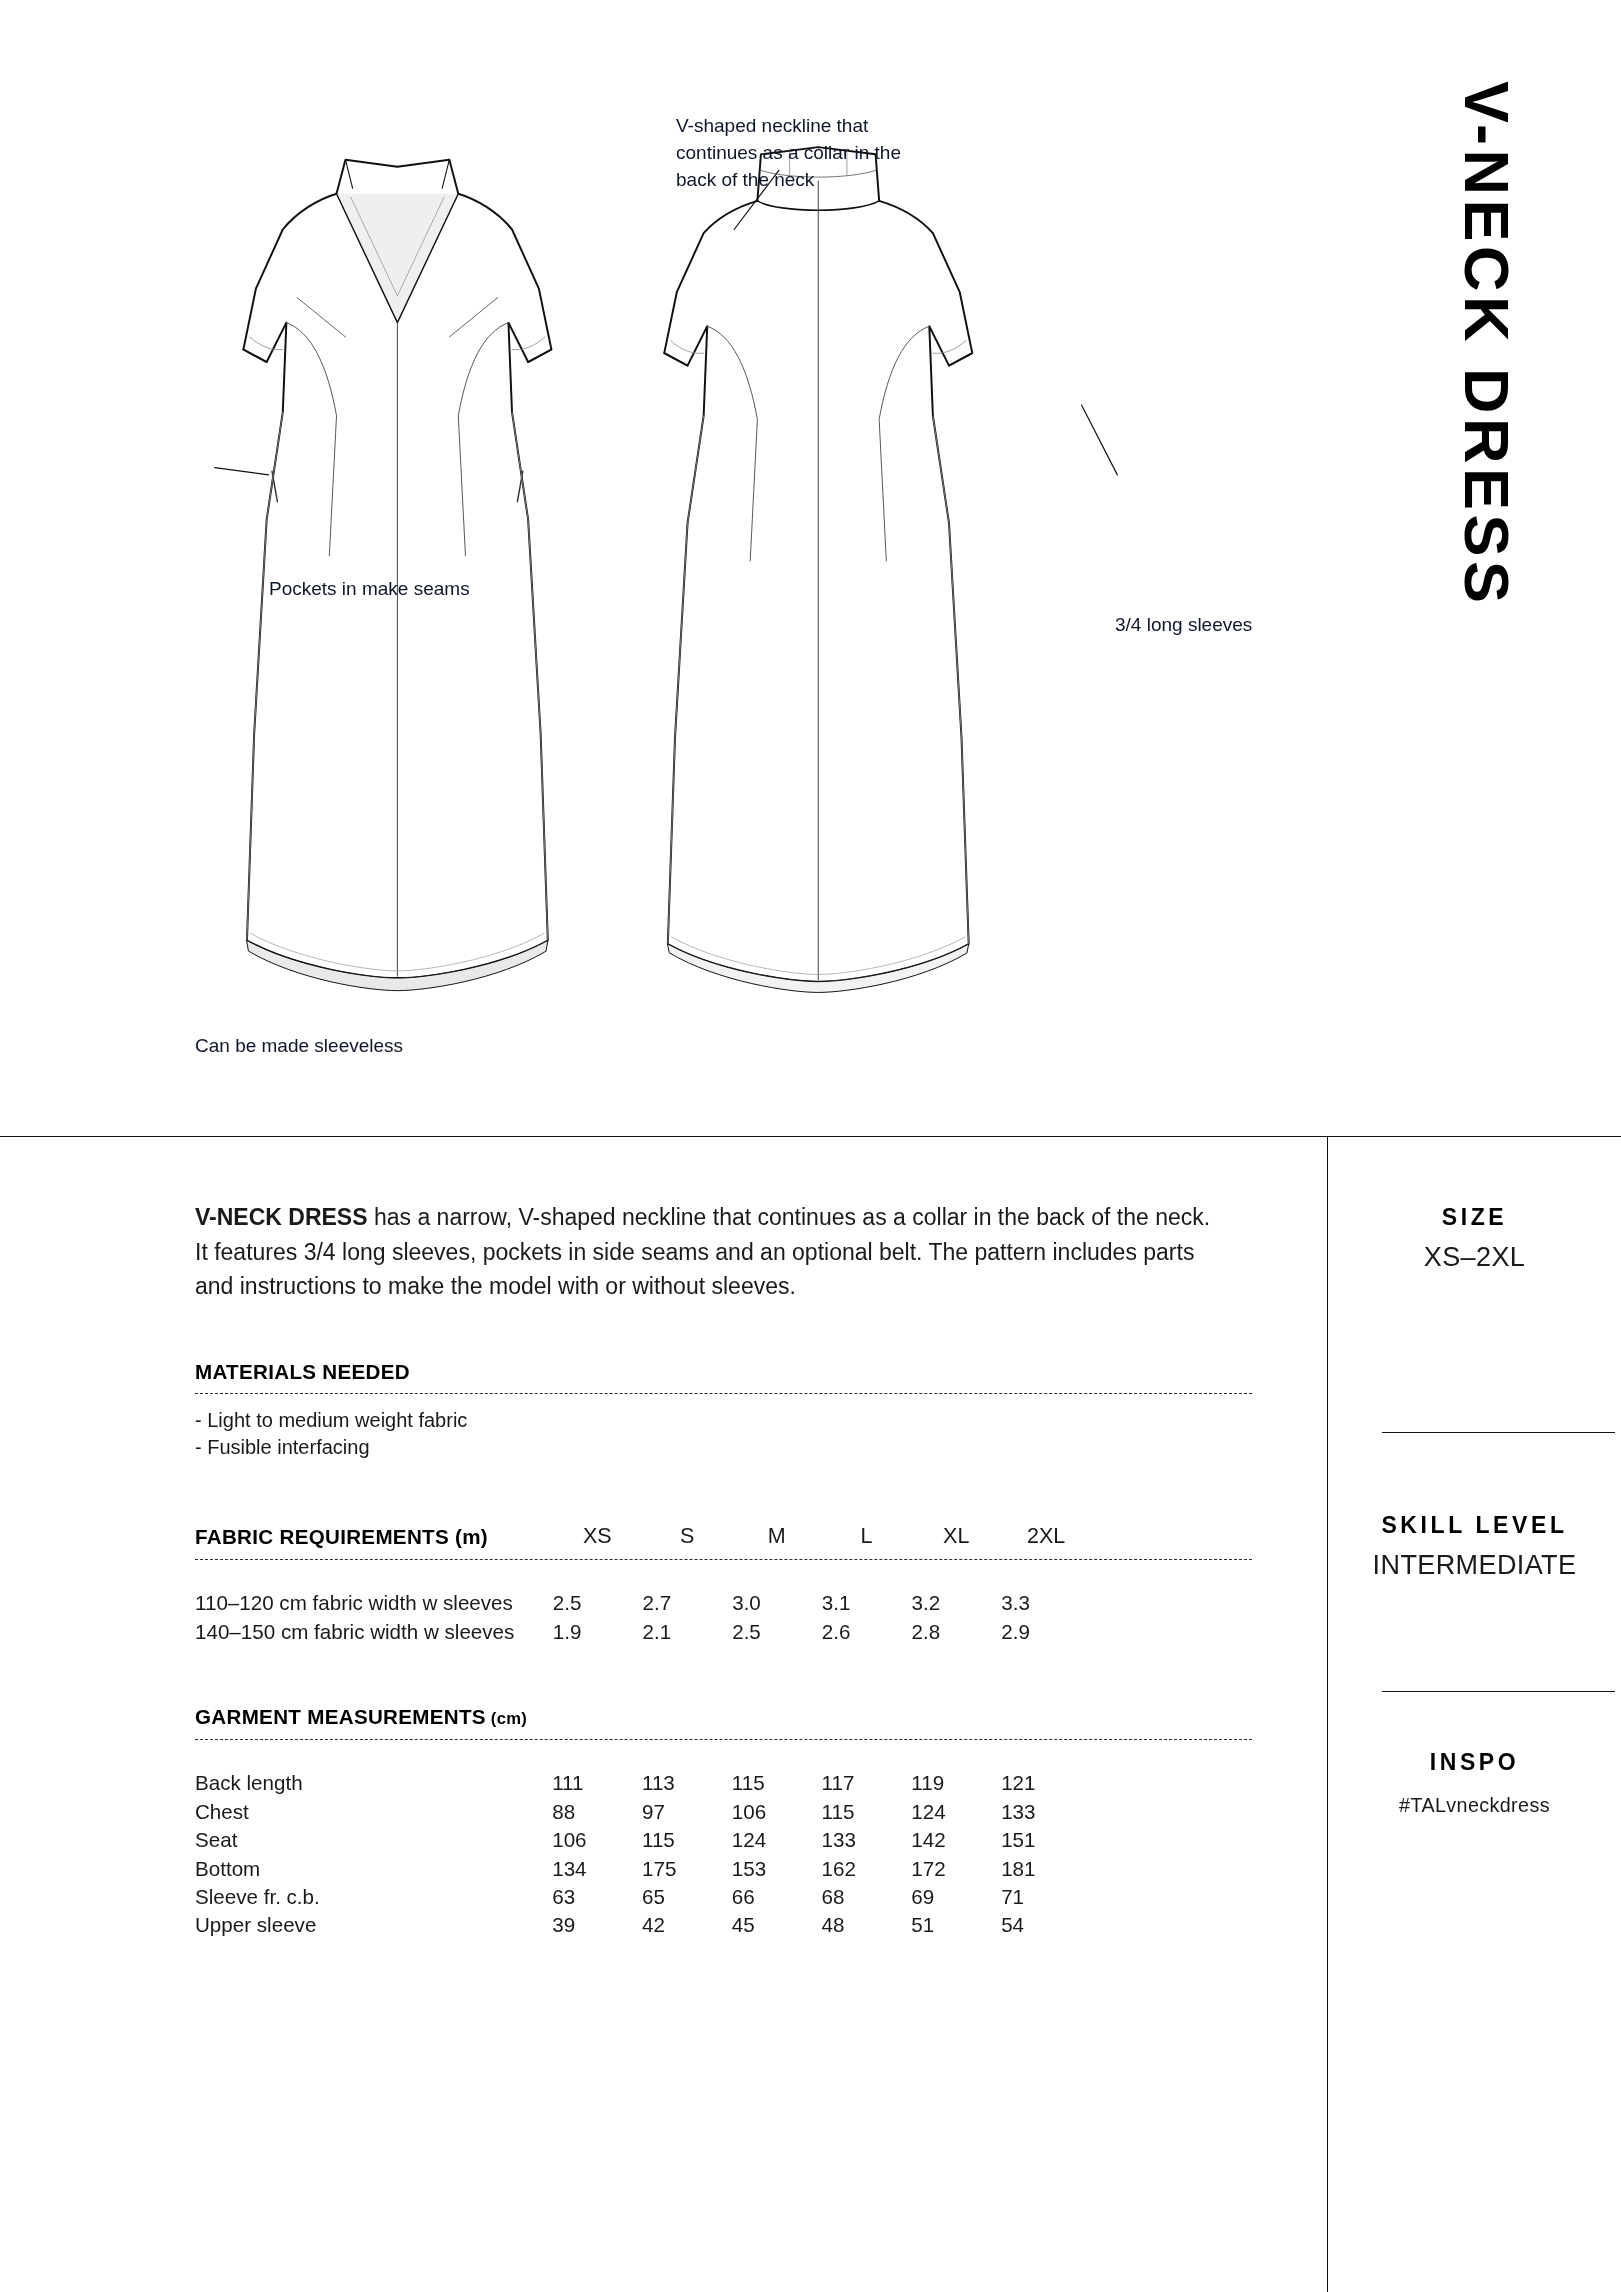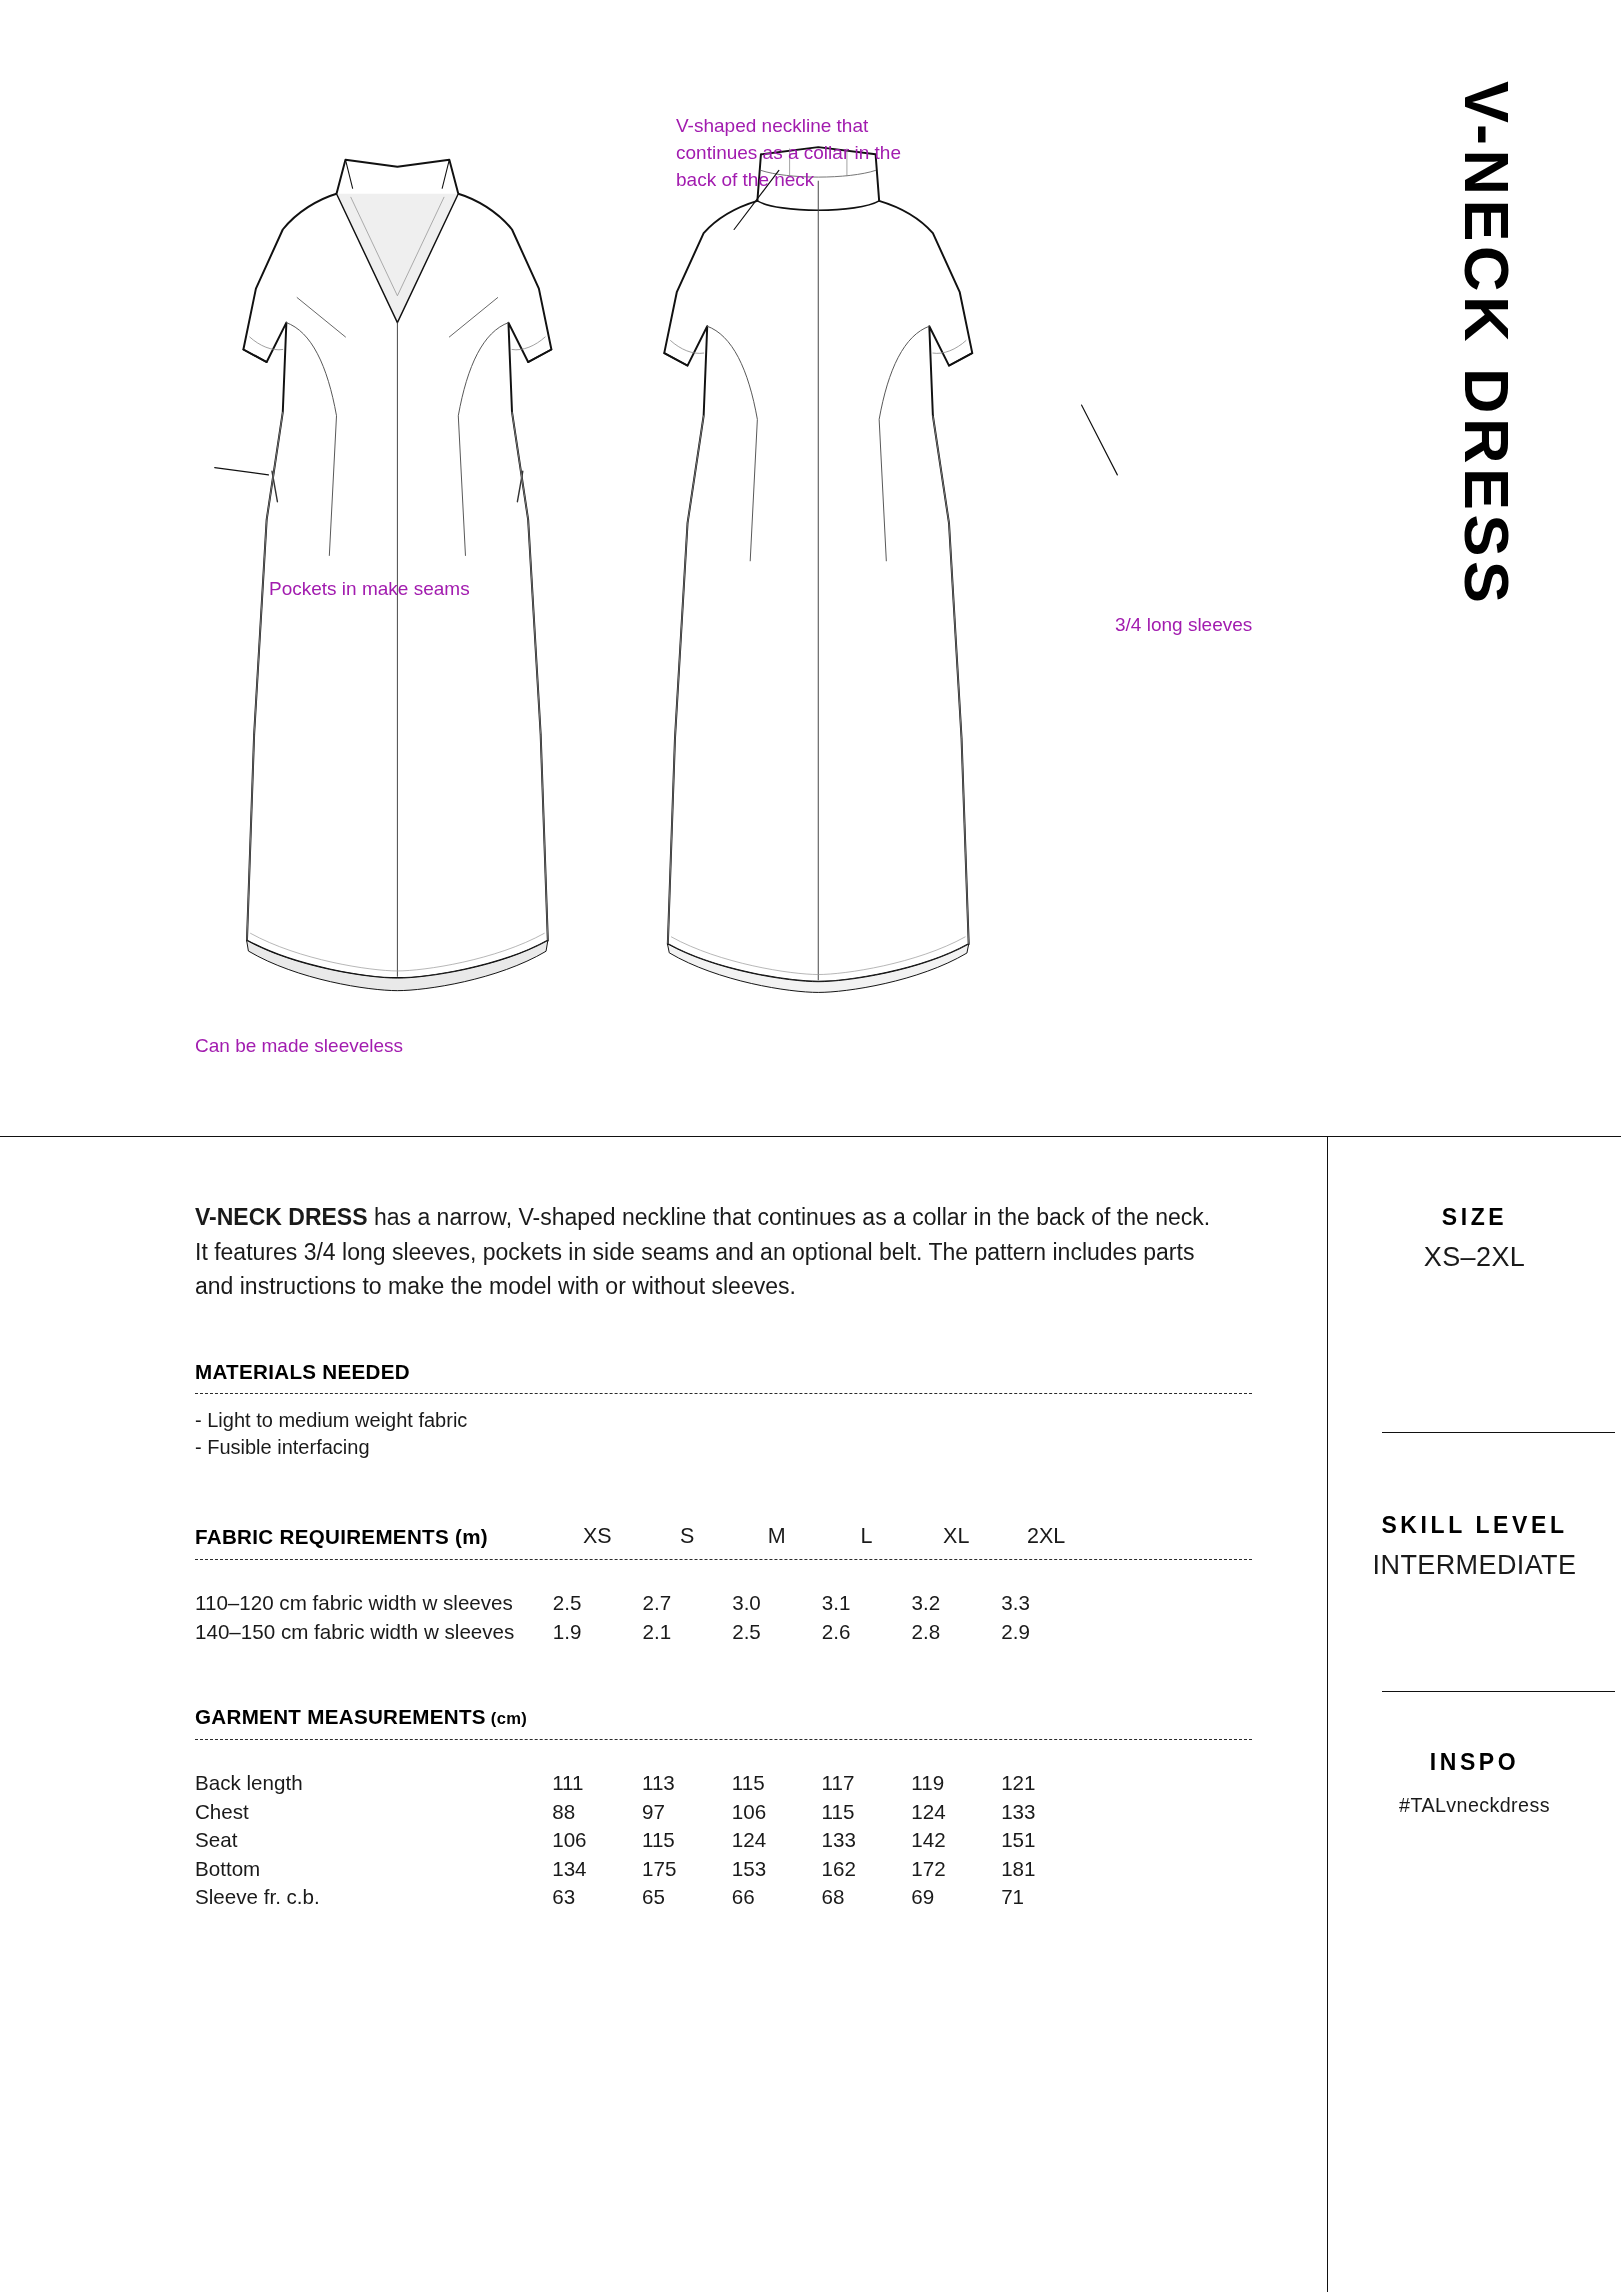--- a/index.html
+++ b/index.html
@@ -31,21 +31,21 @@
 
   
   .illus { position: absolute; left: 161px; top: 54px; width: 1182px; height: 985px; }
   .illus svg { display: block; width: 100%; height: 100%; }
 
   
   .callout {
     position: absolute;
     font-size: 19px;
     line-height: 1.42;
-    color: #a21caf;
+    color: #0f172a;
     white-space: pre-line;
   }
   .callout-neckline { left: 676px; top: 113px; width: 260px; }
   .callout-pockets  { left: 269px; top: 576px; width: 206px; }
   .callout-sleeves  { left: 1115px; top: 612px; width: 233px; }
   .callout-sleeveless { left: 195px; top: 1033px; width: 376px; }
 
   
   .hrule {
     position: absolute; left: 0; top: 1136px;
@@ -335,20 +335,29 @@
         </tr>
         <tr>
           <td class="label">Sleeve fr. c.b.</td>
           <td class="num">63</td>
           <td class="num">65</td>
           <td class="num">66</td>
           <td class="num">68</td>
           <td class="num">69</td>
           <td class="num">71</td>
         </tr>
+        <tr>
+          <td class="label">Upper sleeve</td>
+          <td class="num">39</td>
+          <td class="num">42</td>
+          <td class="num">45</td>
+          <td class="num">48</td>
+          <td class="num">51</td>
+          <td class="num">54</td>
+        </tr>
       </tbody>
         </table>
     </div>
   </div>
 
   <div class="sidebar">
     <div class="side-panel p-size">
       <div class="side-title">SIZE</div>
       <div class="side-value">XS–2XL</div>
     </div>

